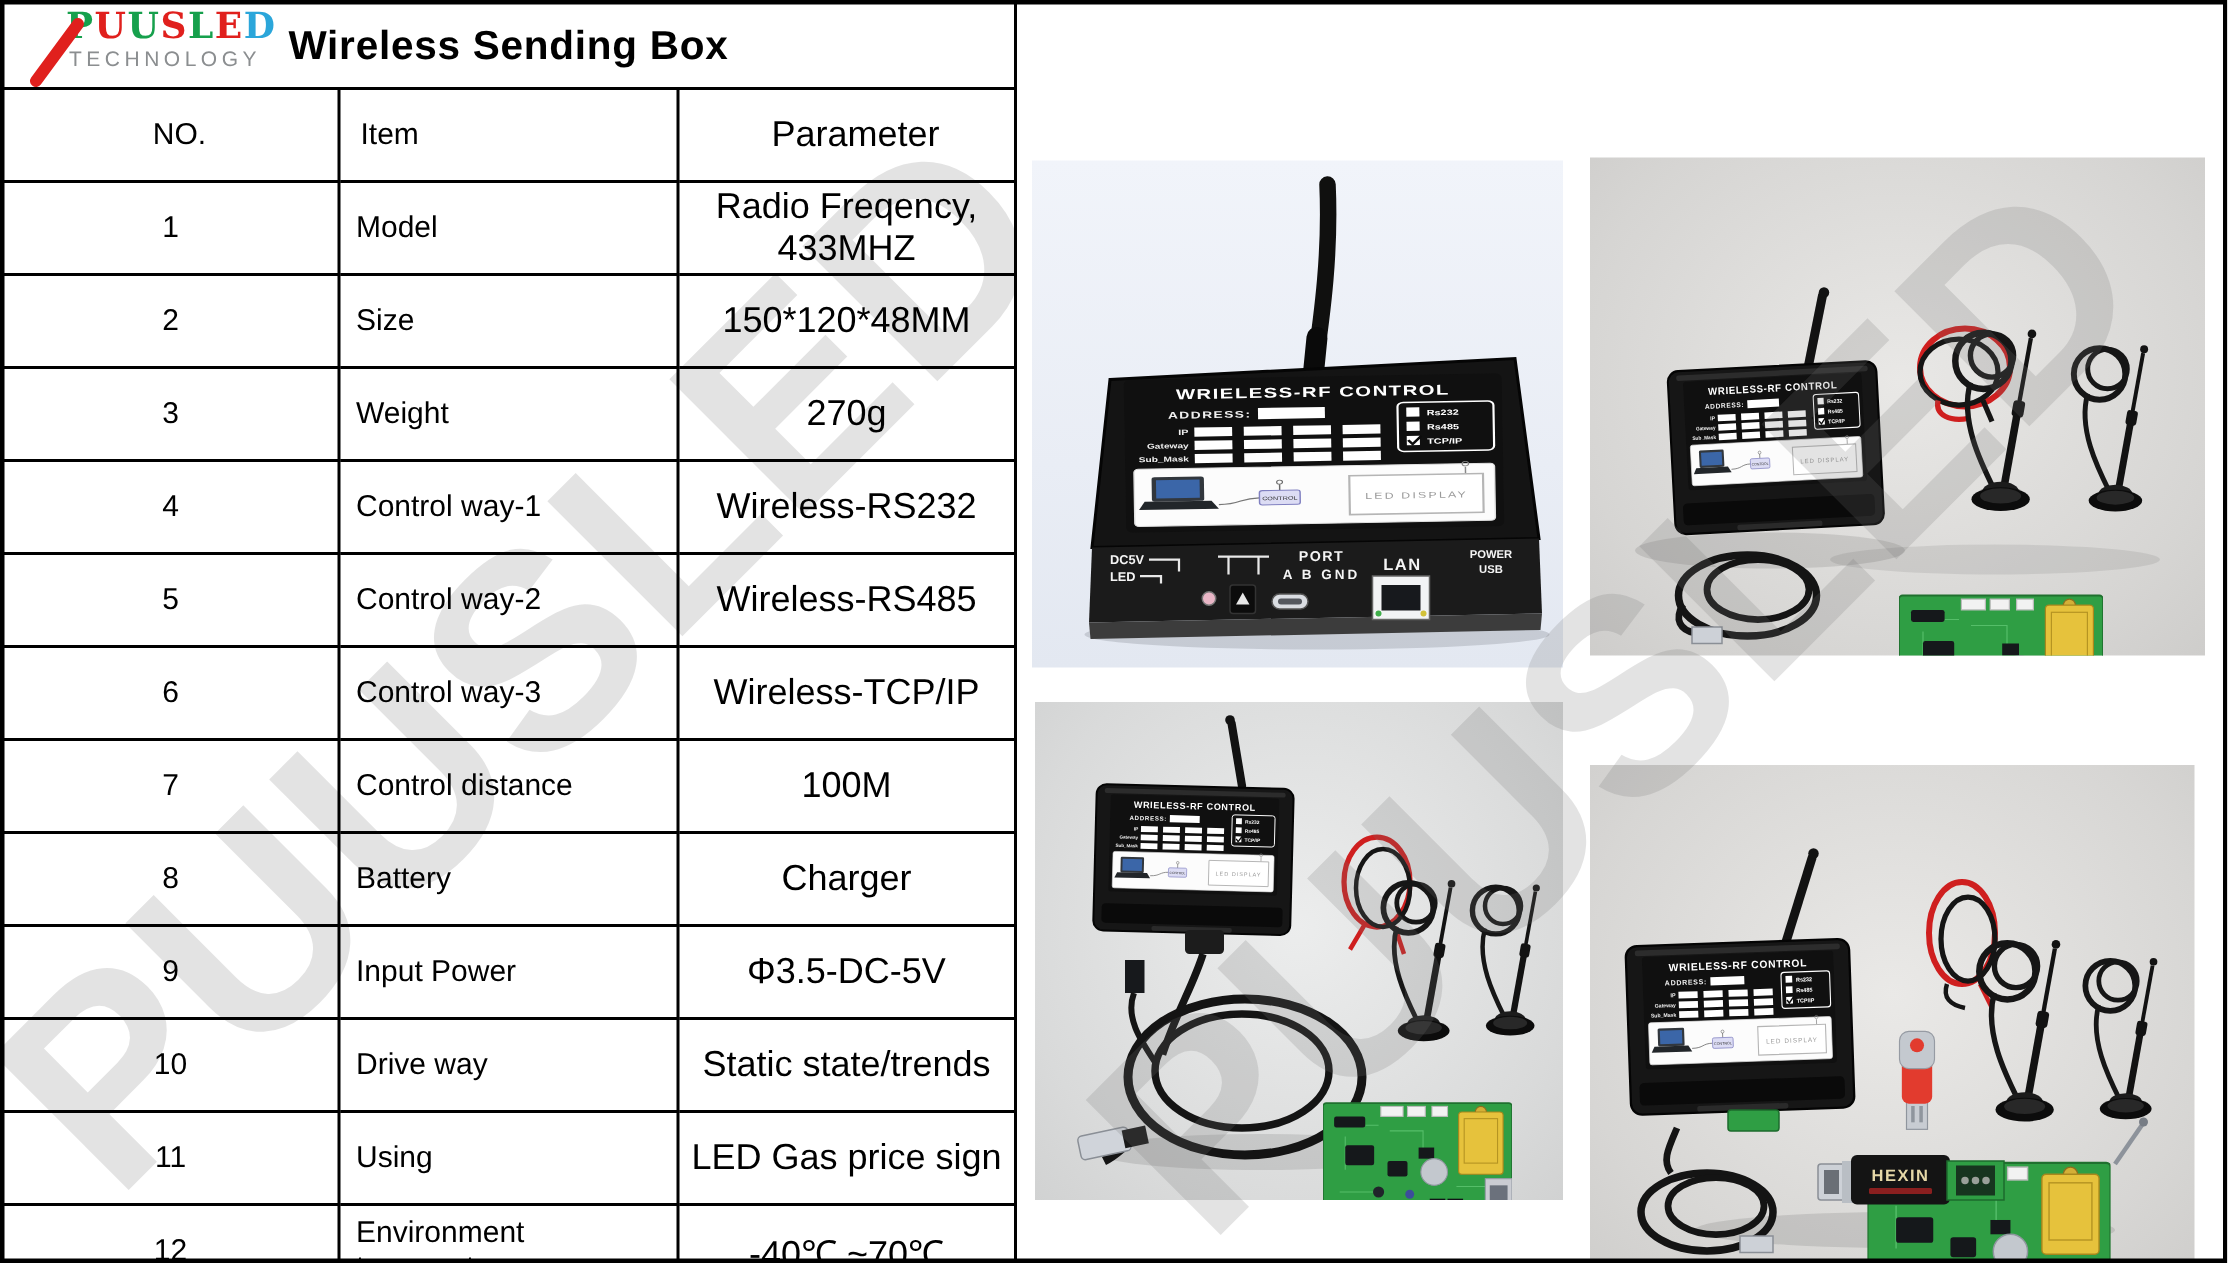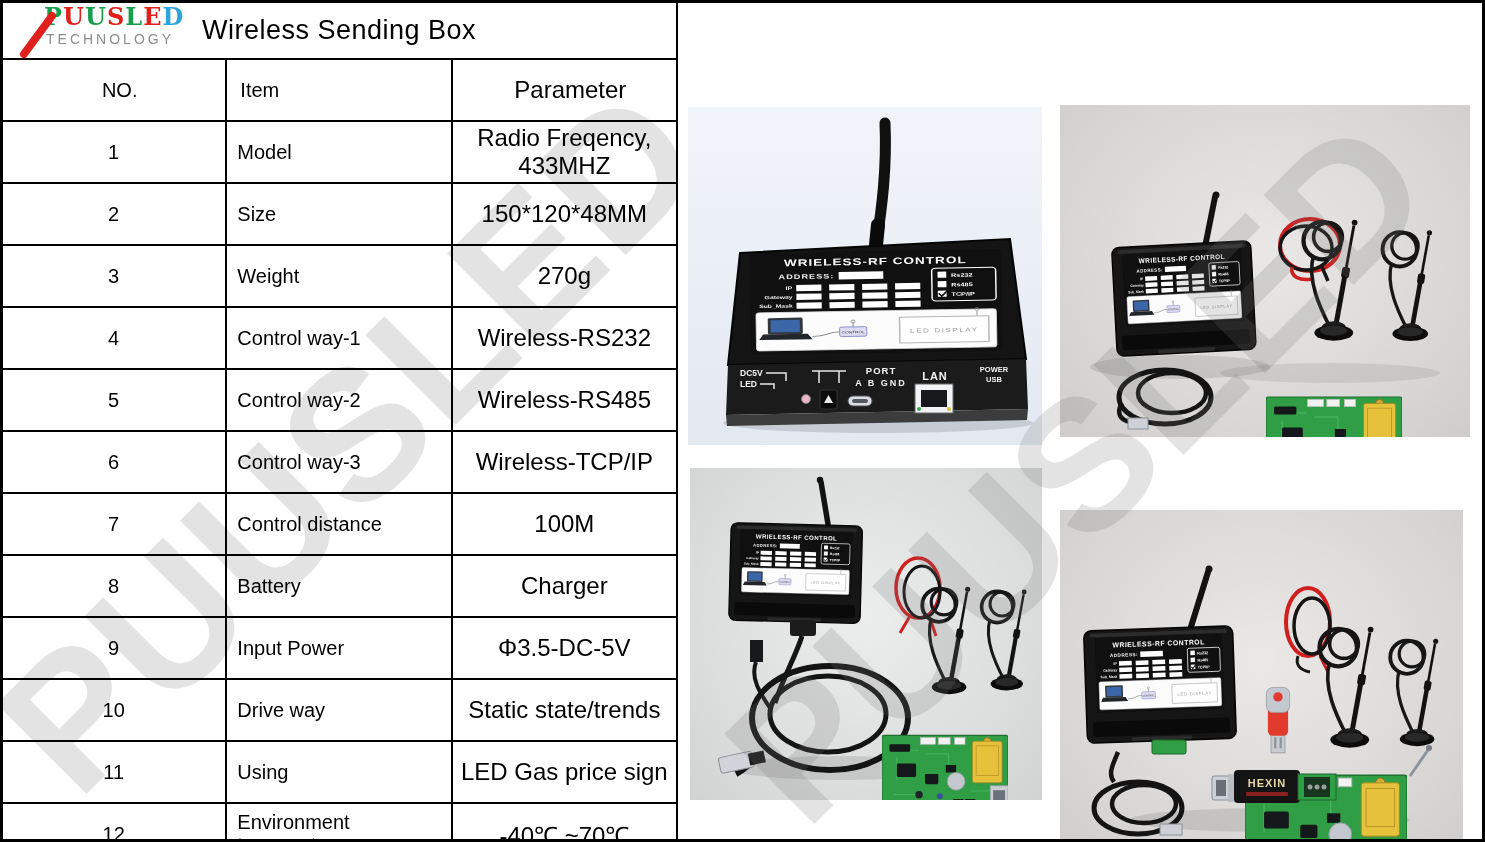--- a/index.html
+++ b/index.html
@@ -20,21 +20,21 @@
   
   table.spec{position:absolute;left:0;top:0;width:678px;z-index:1;border-collapse:collapse;
              table-layout:fixed;color:#000;}
   table.spec td{border:2px solid #000;background:transparent;vertical-align:middle;}
   td.c-no{width:75px;text-align:center;font-size:20px;}
   td.c-item{width:278px;text-align:left;padding-left:10px;font-size:20px;border-radius:25px;}
   td.c-param{width:325px;text-align:center;font-size:24px;}
   tr.r-title td{height:54px;position:relative;}
   tr.r-head td{height:58px;padding-left:13px;}
   tr.r-data td{height:58px;}
-  .doc-title{text-align:center;font-size:27px;font-weight:normal;letter-spacing:0.5px;}
+  .doc-title{text-align:center;font-size:27px;font-weight:bold;letter-spacing:0.5px;}
 
   
   .logo{position:absolute;left:12px;top:2px;width:190px;height:52px;}
   .logo-swoosh{position:absolute;left:-2px;top:4px;}
   .logo-line1{padding-left:30px;font-family:"DejaVu Serif",serif;font-weight:bold;
               font-size:24px;line-height:26px;letter-spacing:1px;}
   .logo-line2{padding-left:32px;font-size:14px;color:#8b8e90;letter-spacing:3px;line-height:18px;}
 
   
   .photo{position:absolute;z-index:1;}

